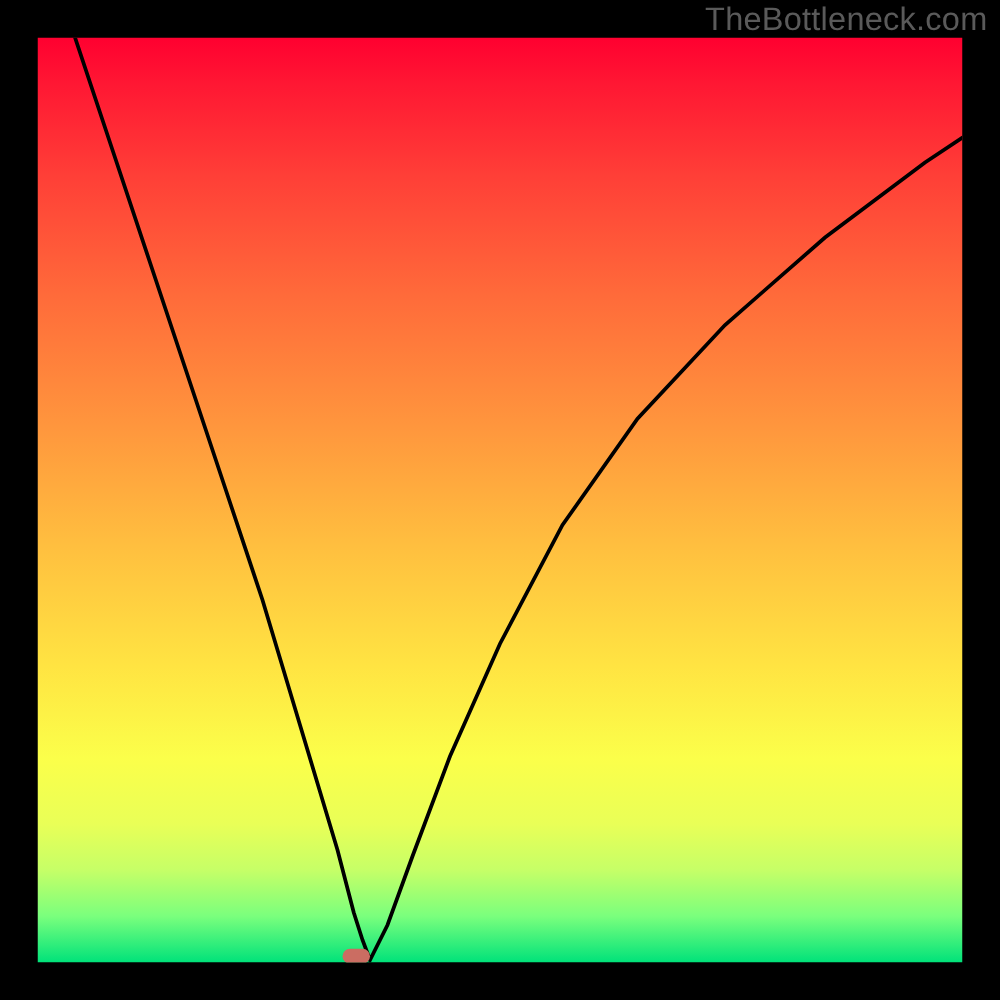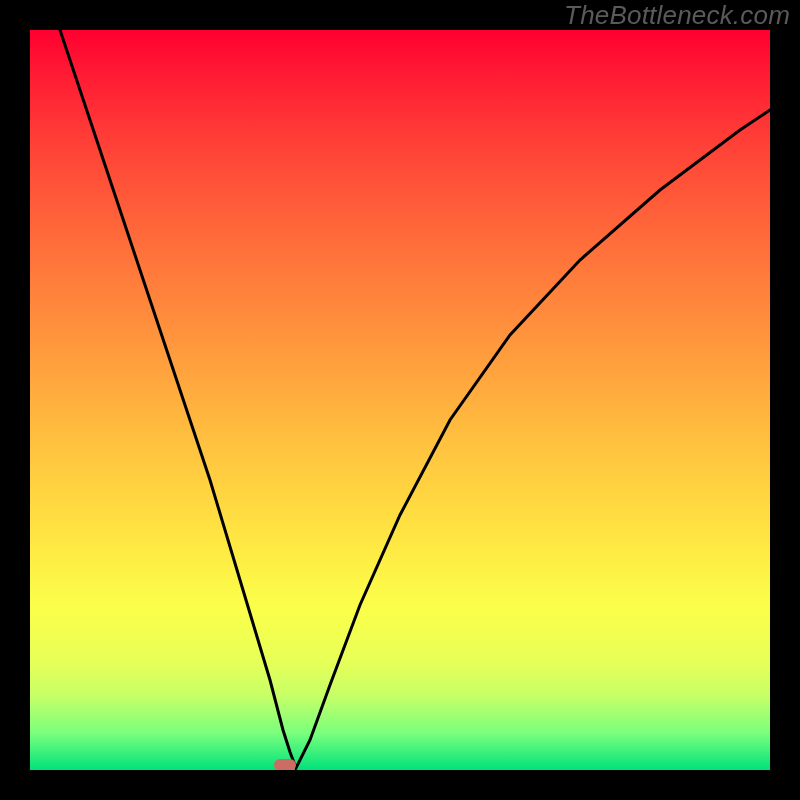--- a/index.html
+++ b/index.html
@@ -13,21 +13,20 @@
   .watermark {
     position: absolute;
     top: 0;
     right: 10px;
     font-family: Arial, Helvetica, sans-serif;
     font-size: 26px;
     font-weight: 500;
     color: #5a5a5a;
     letter-spacing: 0.2px;
     z-index: 5;
-    font-style: italic;
   }
   .plot-area {
     position: absolute;
     left: 30px;
     top: 30px;
     width: 740px;
     height: 740px;
     overflow: hidden;
   }
   .gradient {

